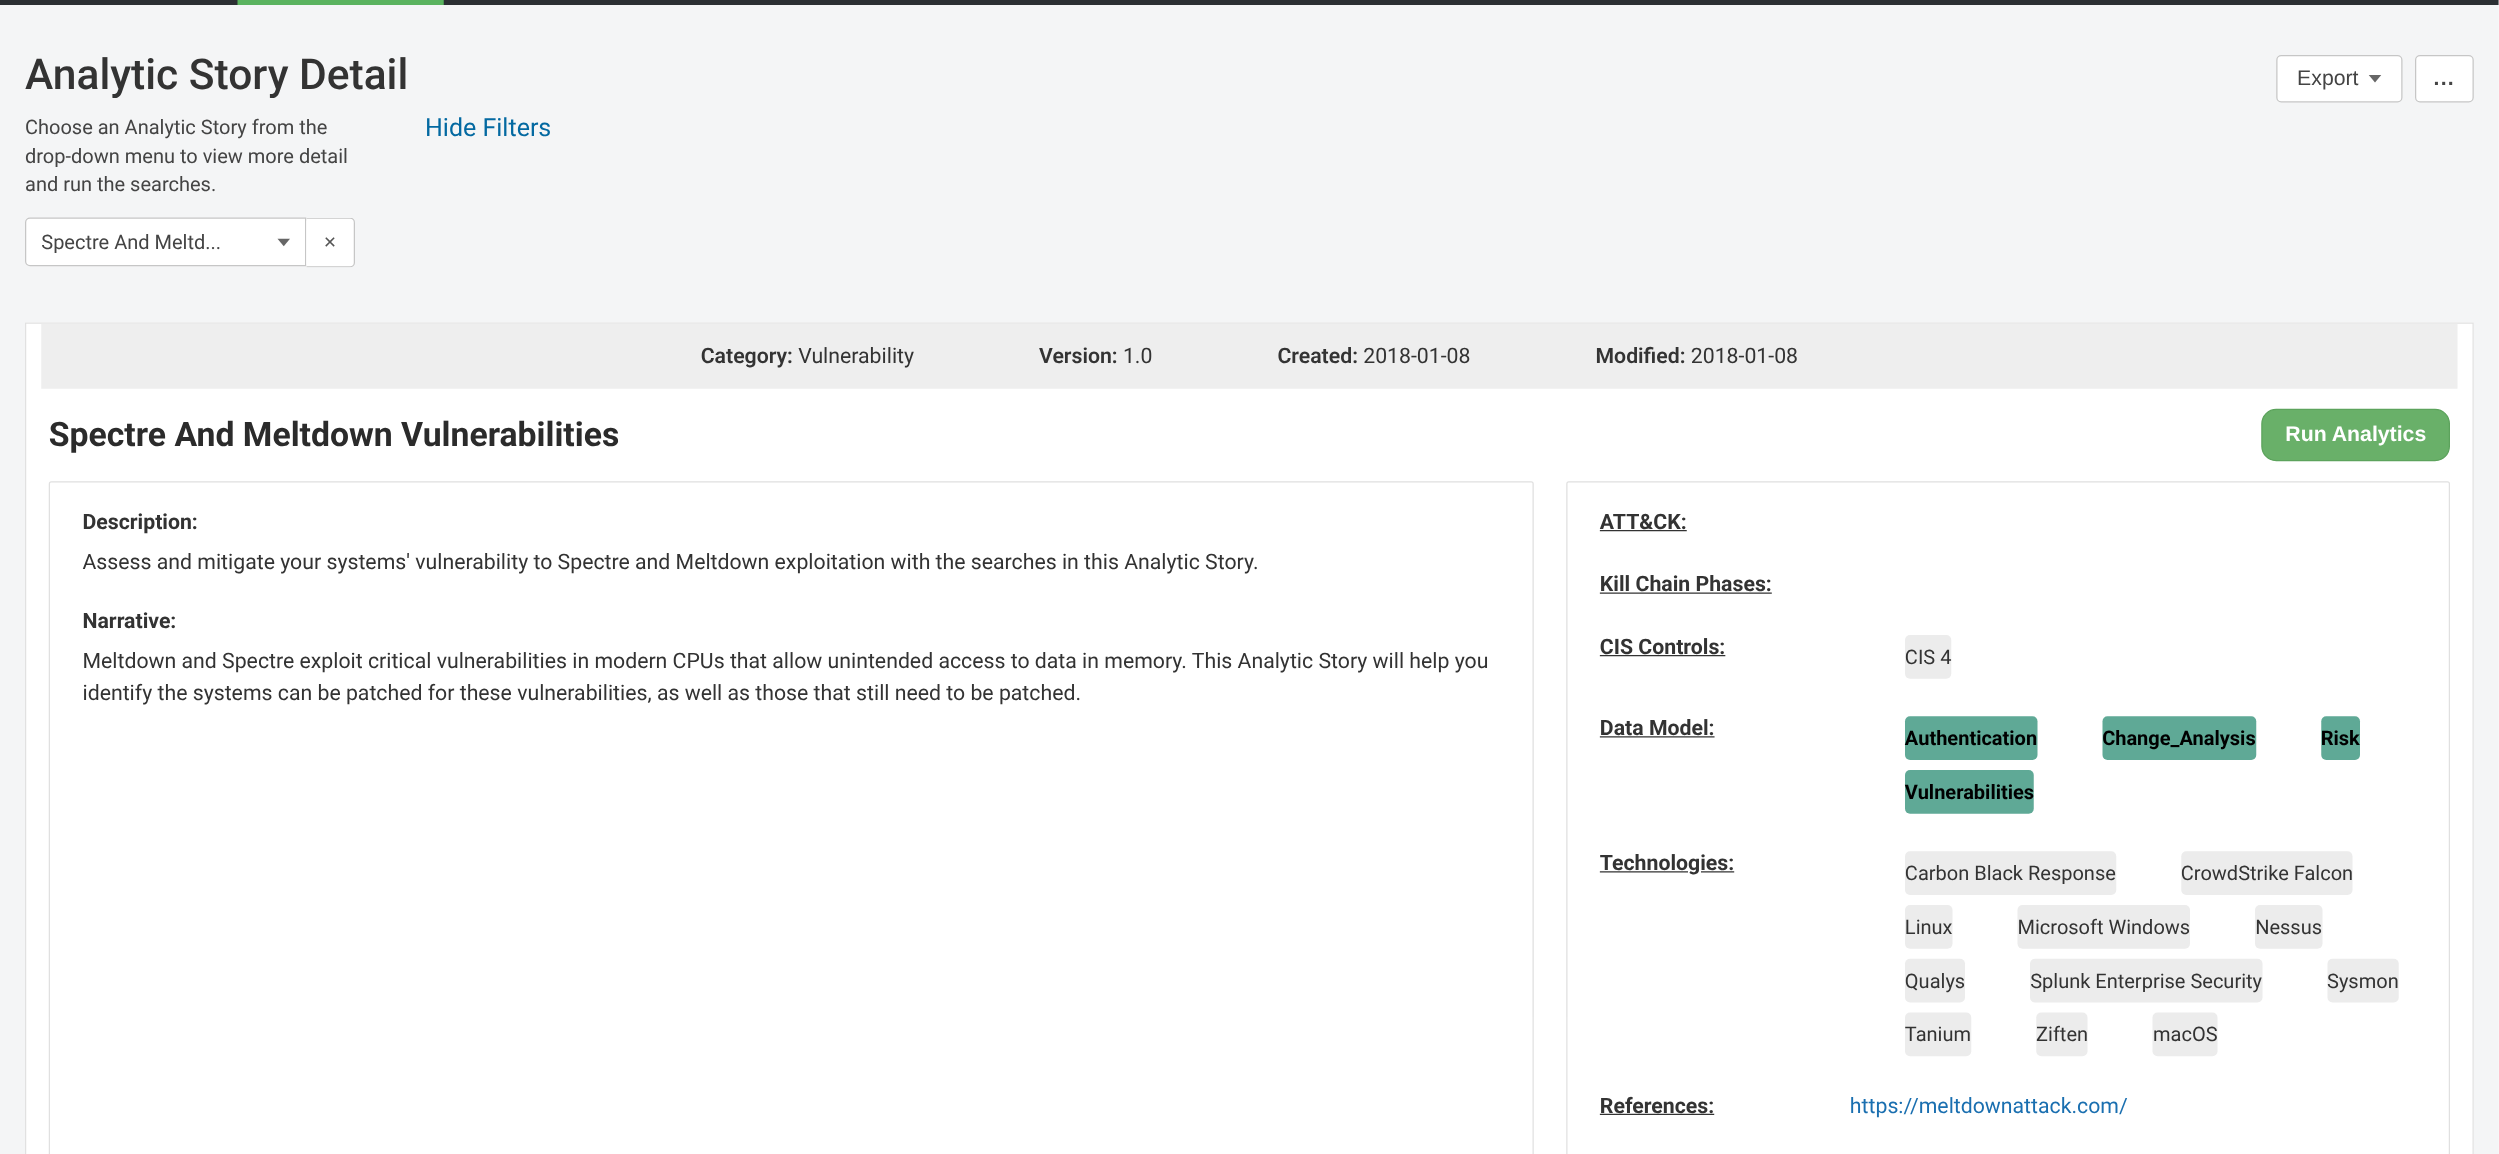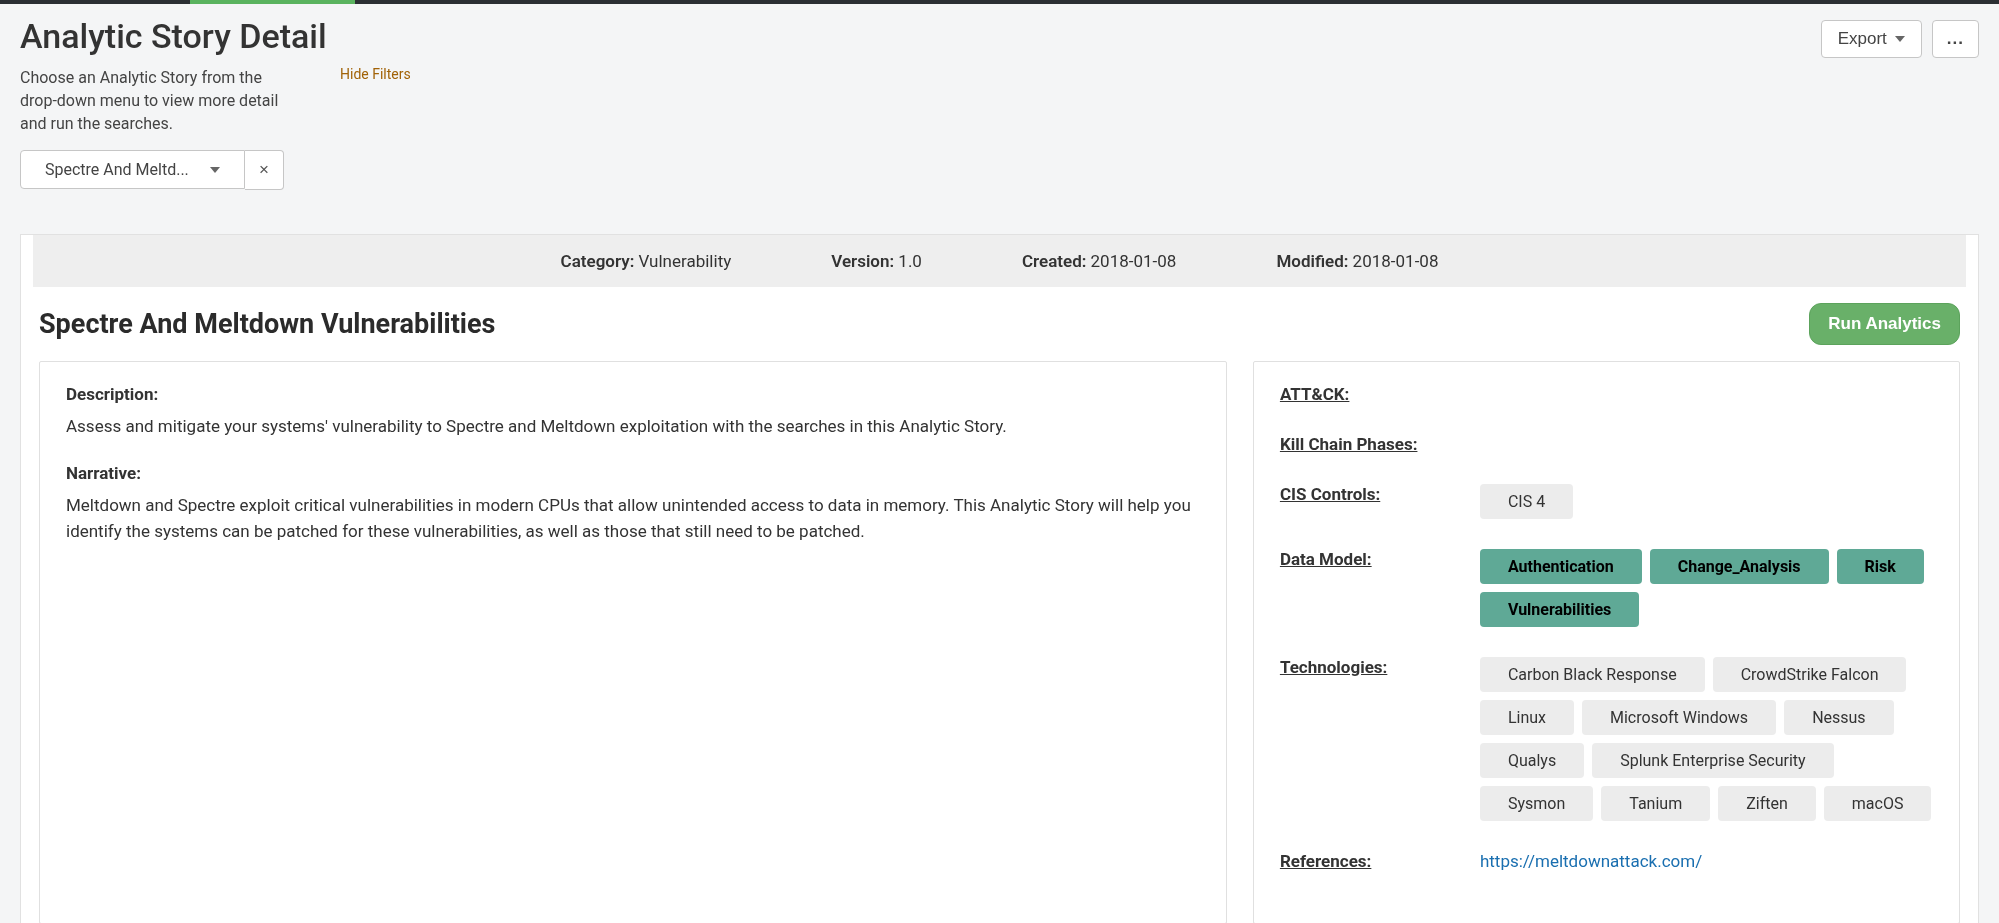--- a/index.html
+++ b/index.html
@@ -19,20 +19,21 @@
   .top-bar-accent {
     position: absolute;
     top: 0;
     left: 190px;
     width: 165px;
     height: 4px;
     background: #5ab35f;
   }
   .page-header {
     padding: 12px 20px 14px 20px;
+    margin-top: 24px;
   }
   .header-row {
     display: flex;
     align-items: flex-start;
     justify-content: space-between;
   }
   .page-title {
     font-size: 34px;
     font-weight: 500;
     color: #333;
@@ -42,22 +43,22 @@
     display: flex;
     align-items: flex-start;
   }
   .page-subtitle {
     font-size: 16px;
     color: #444;
     max-width: 280px;
     line-height: 1.45;
   }
   .hide-filters {
-    color: #a16207;
-    font-size: 14px;
+    color: #0369a1;
+    font-size: 20px;
     margin-left: 40px;
     cursor: pointer;
   }
   .header-buttons {
     display: flex;
     gap: 10px;
     margin-top: 4px;
   }
   .btn {
     display: inline-flex;
@@ -89,21 +90,21 @@
     margin-top: 14px;
     display: flex;
     align-items: center;
   }
   .filter-select {
     display: inline-flex;
     align-items: center;
     background: #fff;
     border: 1px solid #c6c6c6;
     border-radius: 4px 0 0 4px;
-    padding: 9px 24px;
+    padding: 9px 12px;
     font-size: 16px;
     color: #444;
     gap: 10px;
     cursor: pointer;
     width: 225px;
     justify-content: space-between;
   }
   .filter-clear {
     display: inline-flex;
     align-items: center;
@@ -200,23 +201,24 @@
     text-decoration: underline;
   }
   .tag-container {
     display: flex;
     flex-wrap: wrap;
     gap: 8px;
   }
   .tag {
     background: #ececec;
     color: #333;
-    padding: 8px 28px;
+    padding: 8px 0;
     border-radius: 4px;
     font-size: 16px;
+    margin-left: 44px;
   }
   .tag-green {
     background: #5fa996;
     color: #000000;
     font-weight: bold;
   }
   .ref-link {
     color: #1a6fb0;
     font-size: 17px;
     text-decoration: none;

